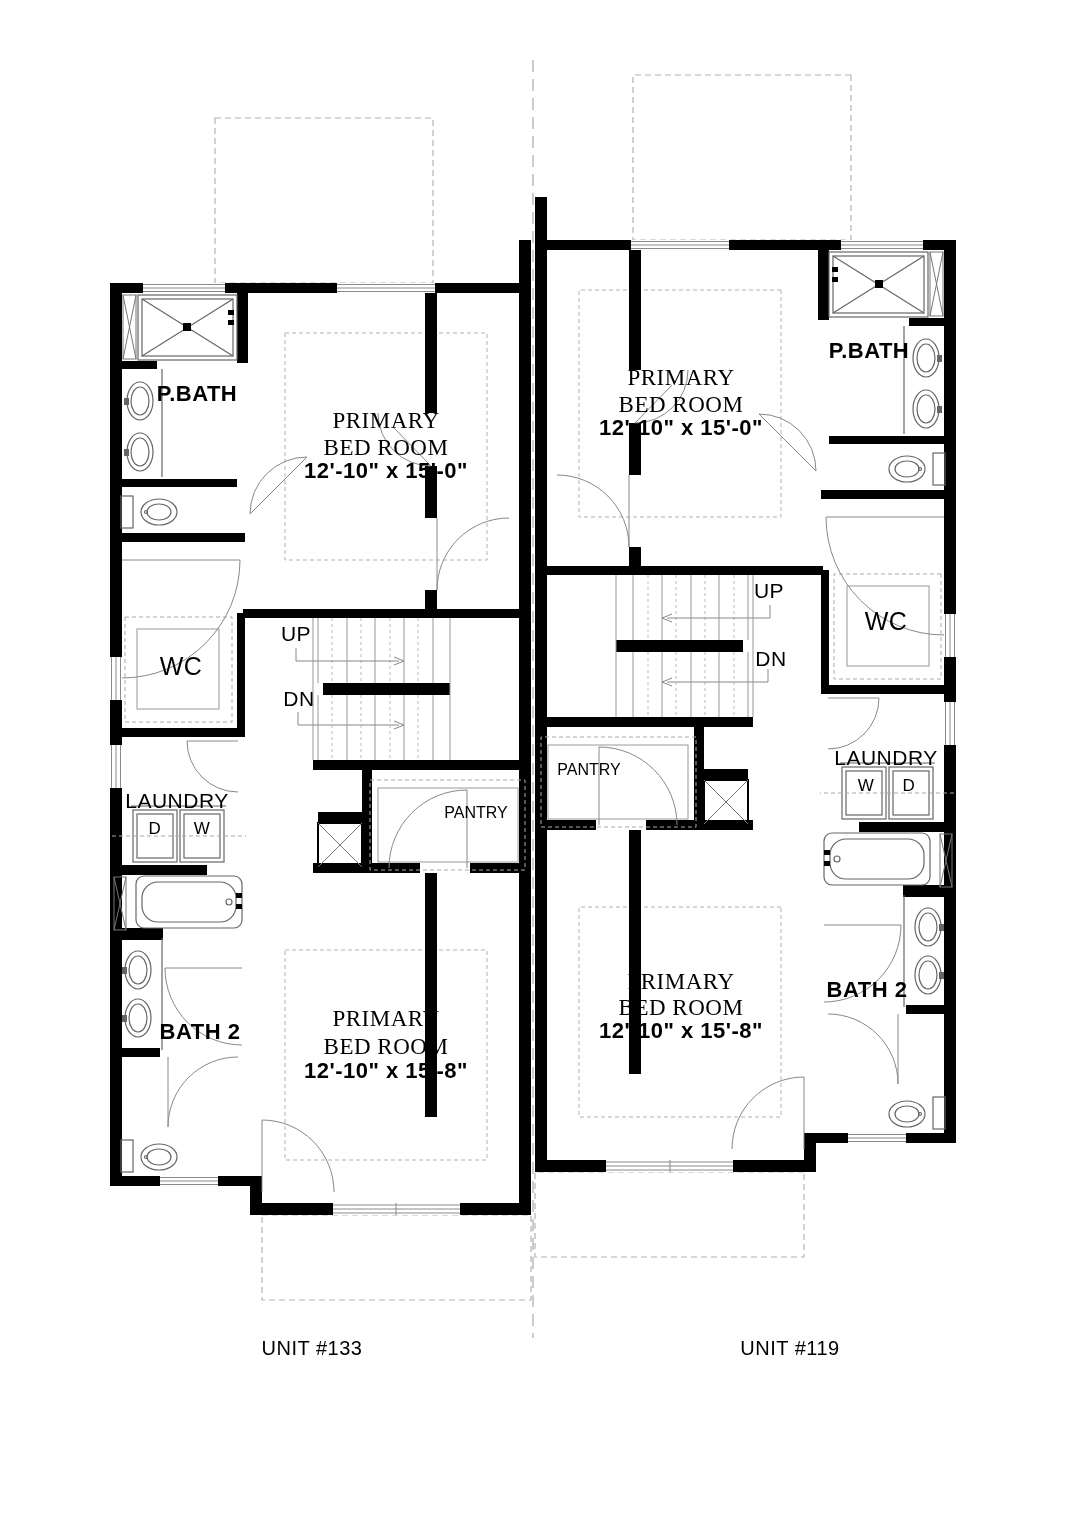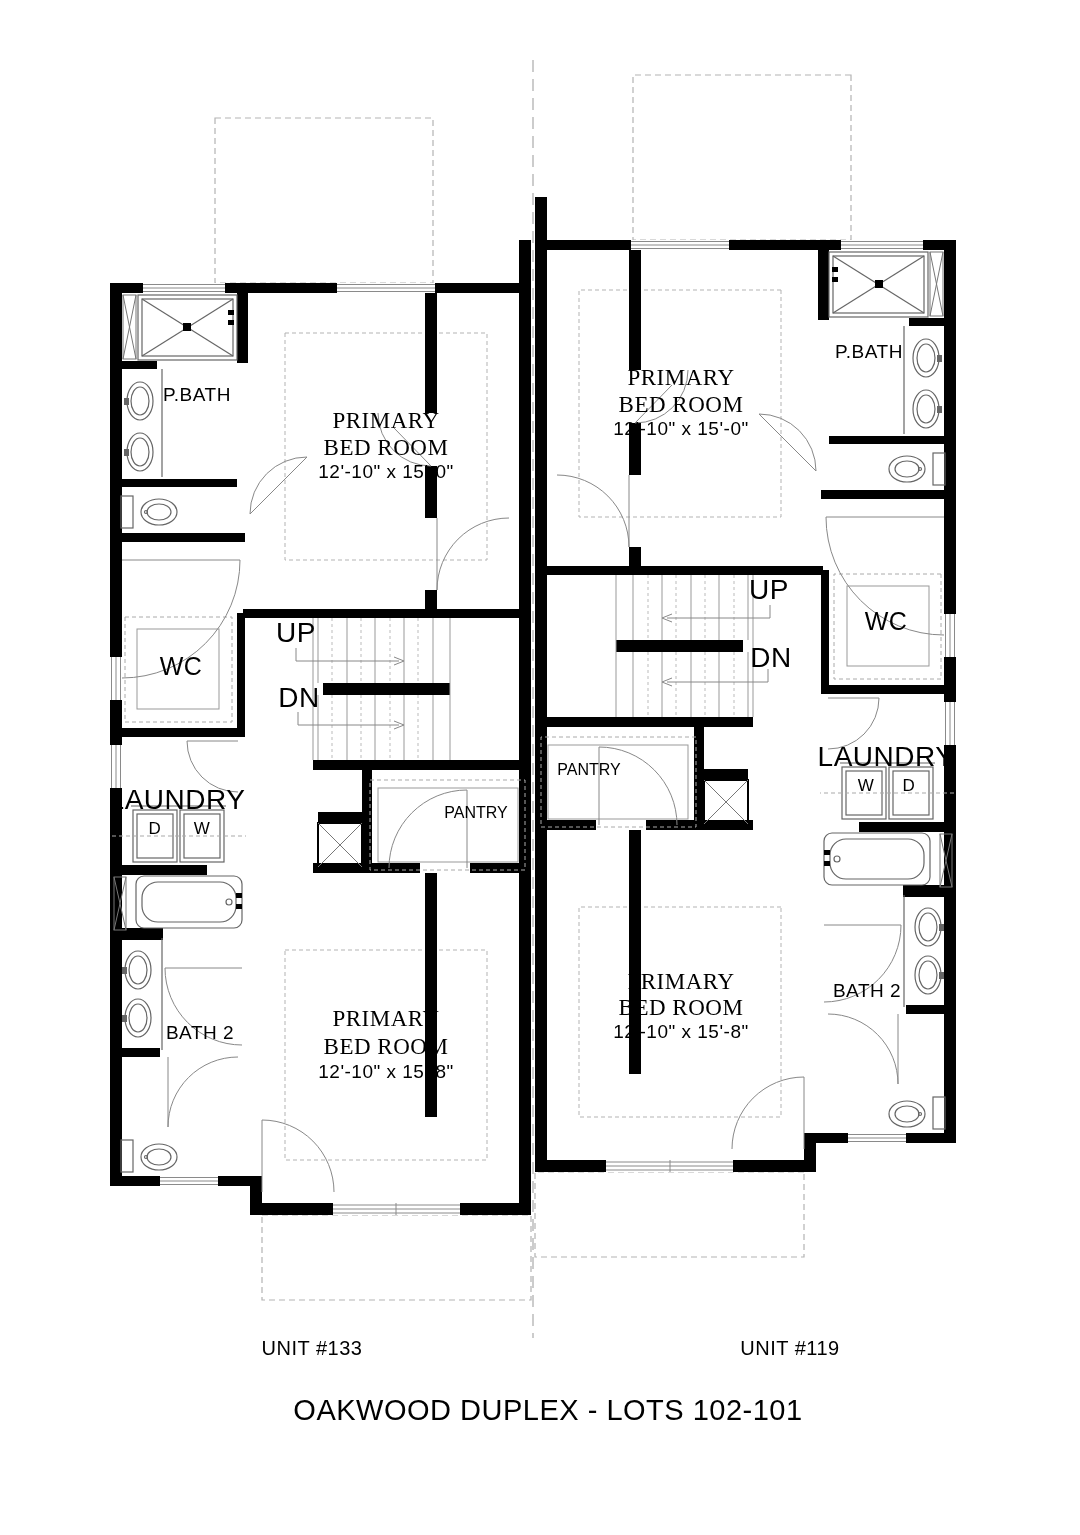--- a/index.html
+++ b/index.html
@@ -4,23 +4,23 @@
 <style>
   html,body{margin:0;padding:0;background:#fff;}
   #page{position:relative;width:1080px;height:1535px;background:#ffffff;overflow:hidden;
         font-family:"Liberation Sans",sans-serif;color:#000;}
   #plan-svg{position:absolute;left:0;top:0;}
   .lbl{position:absolute;transform:translate(-50%,-50%);white-space:nowrap;color:#000;
        letter-spacing:.5px;line-height:1;}
   .s29{font-size:29px;letter-spacing:.5px;}
   .s24{font-size:25px;}
   .s23{font-size:23px;font-family:Liberation Serif, serif;}
-  .s21{font-size:28px;}
+  .s21{font-size:21px;}
   .s20{font-size:20px;}
-  .s19{font-size:19px;}
+  .s19{font-size:22px;font-weight:bold;}
   .s17{font-size:17px;}
   .s12{font-size:16px;letter-spacing:0;}
 </style>
 </head>
 <body>
 
 <div id="page">
 
 <svg id="plan-svg" width="1080" height="1535" viewBox="0 0 1080 1535" xmlns="http://www.w3.org/2000/svg" xmlns:xlink="http://www.w3.org/1999/xlink">
 
@@ -281,15 +281,14 @@
   <div class="lbl s21" style="left:886px;top:757px;">LAUNDRY</div>
   <div class="lbl s17" style="left:866px;top:785px;">W</div>
   <div class="lbl s17" style="left:909px;top:785px;">D</div>
   <div class="lbl s12" style="left:589px;top:770px;">PANTRY</div>
   <div class="lbl s19" style="left:867px;top:990px;">BATH 2</div>
   <div class="lbl s23" style="left:681px;top:981px;">PRIMARY</div>
   <div class="lbl s23" style="left:681px;top:1007px;">BED ROOM</div>
   <div class="lbl s19" style="left:681px;top:1031px;">12'-10" x 15'-8"</div>
   <div class="lbl s20" style="left:790px;top:1348px;">UNIT #119</div>
 
-  <div class="lbl s29" style="left:548px;top:1410px;">OAKWOOD DUPLEX - LOTS 102-101</div>
 
 </div>
 
 </body></html>

